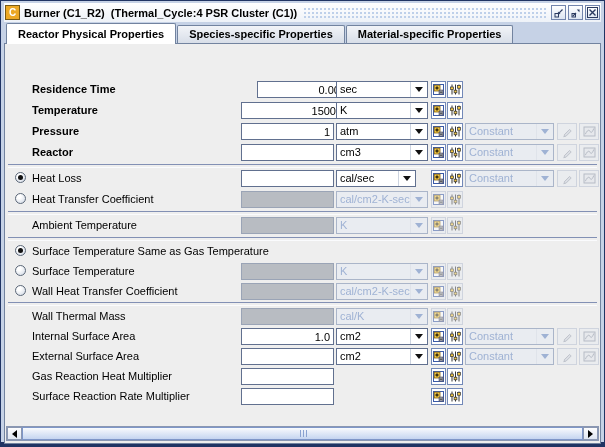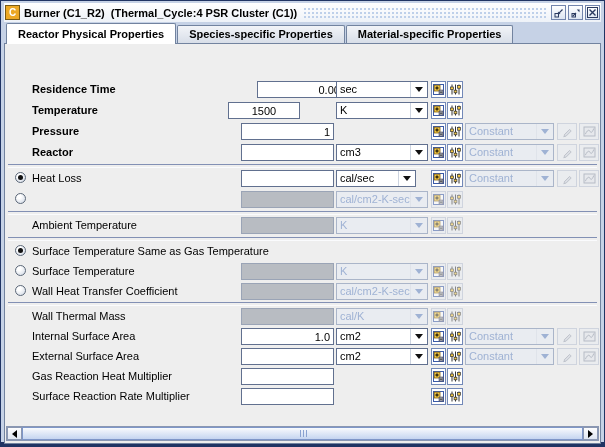--- a/index.html
+++ b/index.html
@@ -135,21 +135,21 @@
                 <path d="M2 0.5v10M5.5 0.5v10M9 0.5v10" stroke="#333"></path>
                 <rect x="0.6" y="3" width="2.8" height="2.6" fill="#f5c842" stroke="#333" stroke-width="0.7"></rect>
                 <rect x="4.1" y="6.2" width="2.8" height="2.6" fill="#f5c842" stroke="#333" stroke-width="0.7"></rect>
                 <rect x="7.6" y="1.6" width="2.8" height="2.6" fill="#f5c842" stroke="#333" stroke-width="0.7"></rect>
               </svg>
             </span>
           </button>
         </div>
         <div class="row" style="top: 56px; height: 21px; line-height: 21px;">
           <span class="lbl b" style="line-height:21px">Temperature</span>
-          <input class="tf " style="left: 223px; width: 72px; text-align: center;" value="1500">
+          <input class="tf " style="left: 236px; width: 99px;" value="1500">
           <span class="combo " style="left:331px;width:92px">
             <span class="ct">K</span>
             <span class="ca">
               <span class="arrow"></span>
             </span>
           </span>
           <button class="ibtn " style="left:426px;width:15px">
             <span>
               <svg width="11" height="11" viewBox="0 0 11 11">
                 <rect x="0.5" y="0.5" width="10" height="10" fill="#fff" stroke="#3a5aa8"></rect>
@@ -167,20 +167,26 @@
                 <rect x="0.6" y="3" width="2.8" height="2.6" fill="#f5c842" stroke="#333" stroke-width="0.7"></rect>
                 <rect x="4.1" y="6.2" width="2.8" height="2.6" fill="#f5c842" stroke="#333" stroke-width="0.7"></rect>
                 <rect x="7.6" y="1.6" width="2.8" height="2.6" fill="#f5c842" stroke="#333" stroke-width="0.7"></rect>
               </svg>
             </span>
           </button>
         </div>
         <div class="row" style="top: 77px; height: 21px; line-height: 21px;">
           <span class="lbl b" style="line-height:21px">Pressure</span>
           <input class="tf " style="left: 236px; width: 93px;" value="1">
+          <span class="combo " style="left:331px;width:92px">
+            <span class="ct">atm</span>
+            <span class="ca">
+              <span class="arrow"></span>
+            </span>
+          </span>
           <button class="ibtn " style="left:426px;width:15px">
             <span>
               <svg width="11" height="11" viewBox="0 0 11 11">
                 <rect x="0.5" y="0.5" width="10" height="10" fill="#fff" stroke="#3a5aa8"></rect>
                 <rect x="1.2" y="1.2" width="5.8" height="5.8" fill="#f5c842" stroke="#806010" stroke-width="0.8"></rect>
                 <path d="M4 2.3v3.4M2.3 4h3.4" stroke="#000"></path>
                 <rect x="6.2" y="6.2" width="3.8" height="3.8" fill="#dde2ea" stroke="#556"></rect>
                 <path d="M6.8 8.1h2.6" stroke="#000"></path>
               </svg>
             </span>
@@ -321,20 +327,21 @@
             <span>
               <svg width="13" height="11" viewBox="0 0 13 11">
                 <rect x="1" y="1" width="11" height="9" fill="#e0e4eb" stroke="#8a93a5"></rect>
                 <path d="M2.3 8.2c2-4.2 3.8-5 4.8-2.8s2.2 0.8 3.8-3" fill="none" stroke="#8a93a5"></path>
               </svg>
             </span>
           </button>
         </div>
         <div class="row" style="top: 145px; height: 21px; line-height: 21px;">
           <span class="radio "></span>
+          <span class="lbl " style="line-height:21px">Heat Transfer Coefficient</span>
           <input class="tf dis" style="left: 236px; width: 93px;" value="">
           <span class="combo dis" style="left:331px;width:92px">
             <span class="ct">cal/cm2-K-sec</span>
             <span class="ca">
               <span class="arrow"></span>
             </span>
           </span>
           <button class="ibtn dis" style="left:426px;width:15px">
             <span>
               <svg width="11" height="11" viewBox="0 0 11 11">

